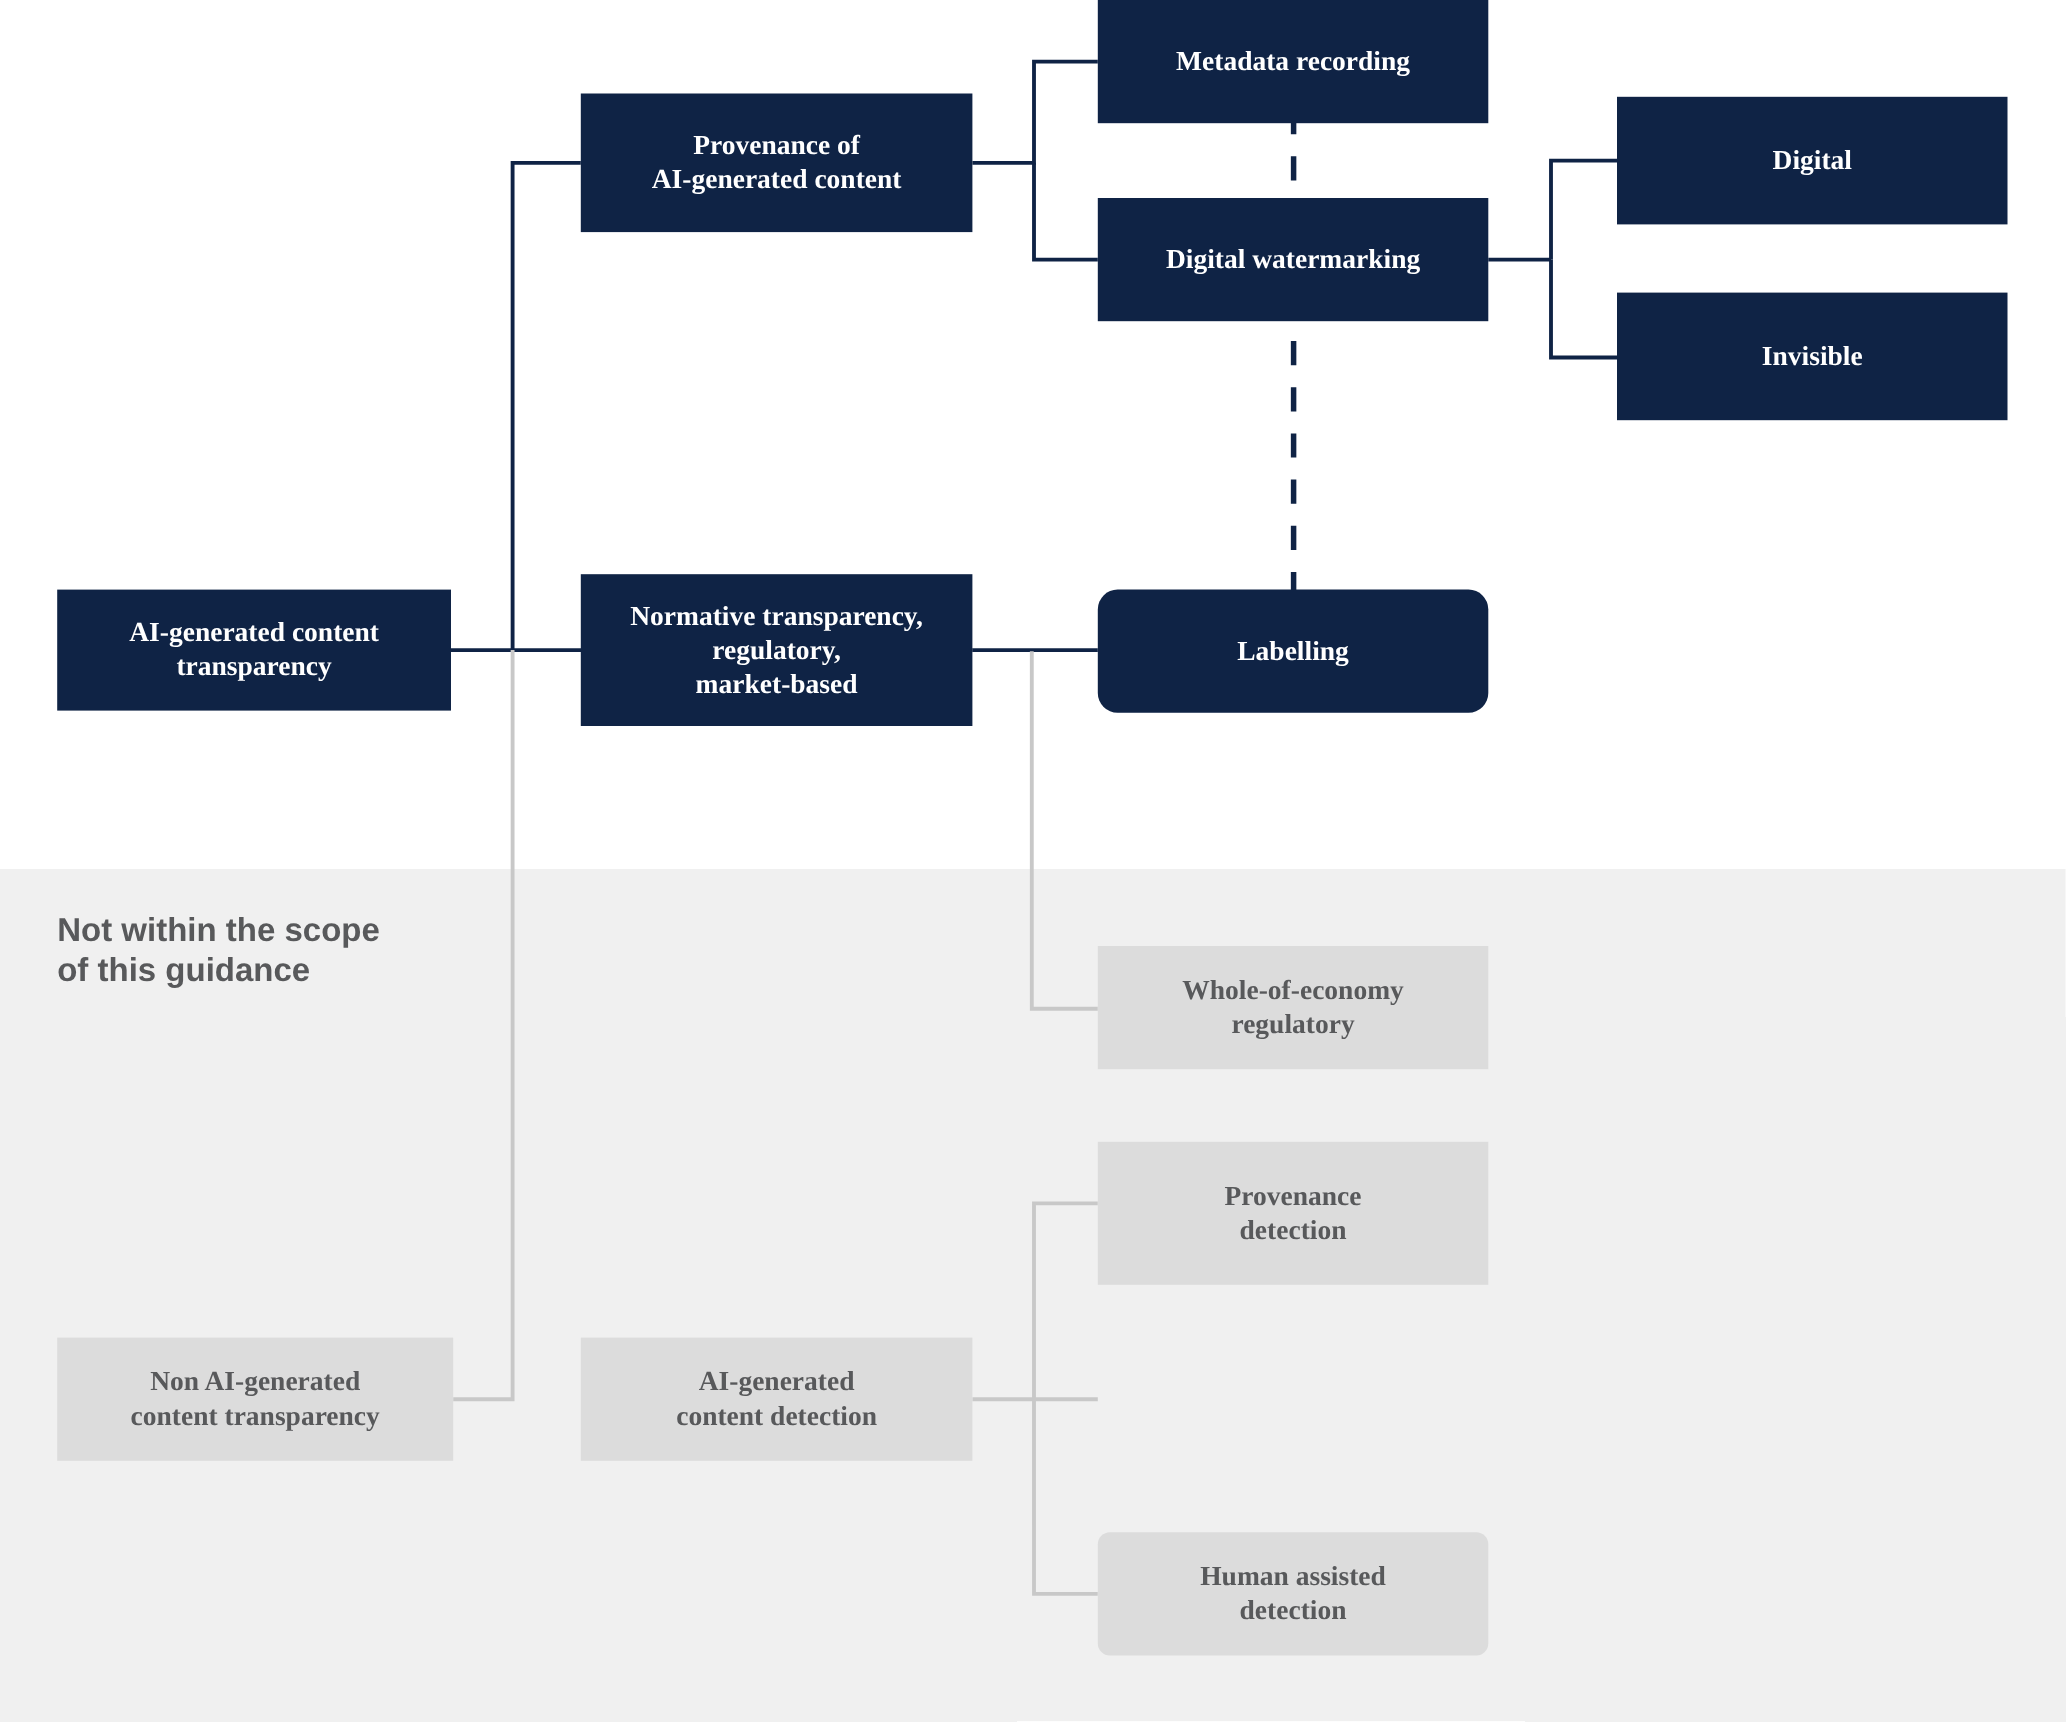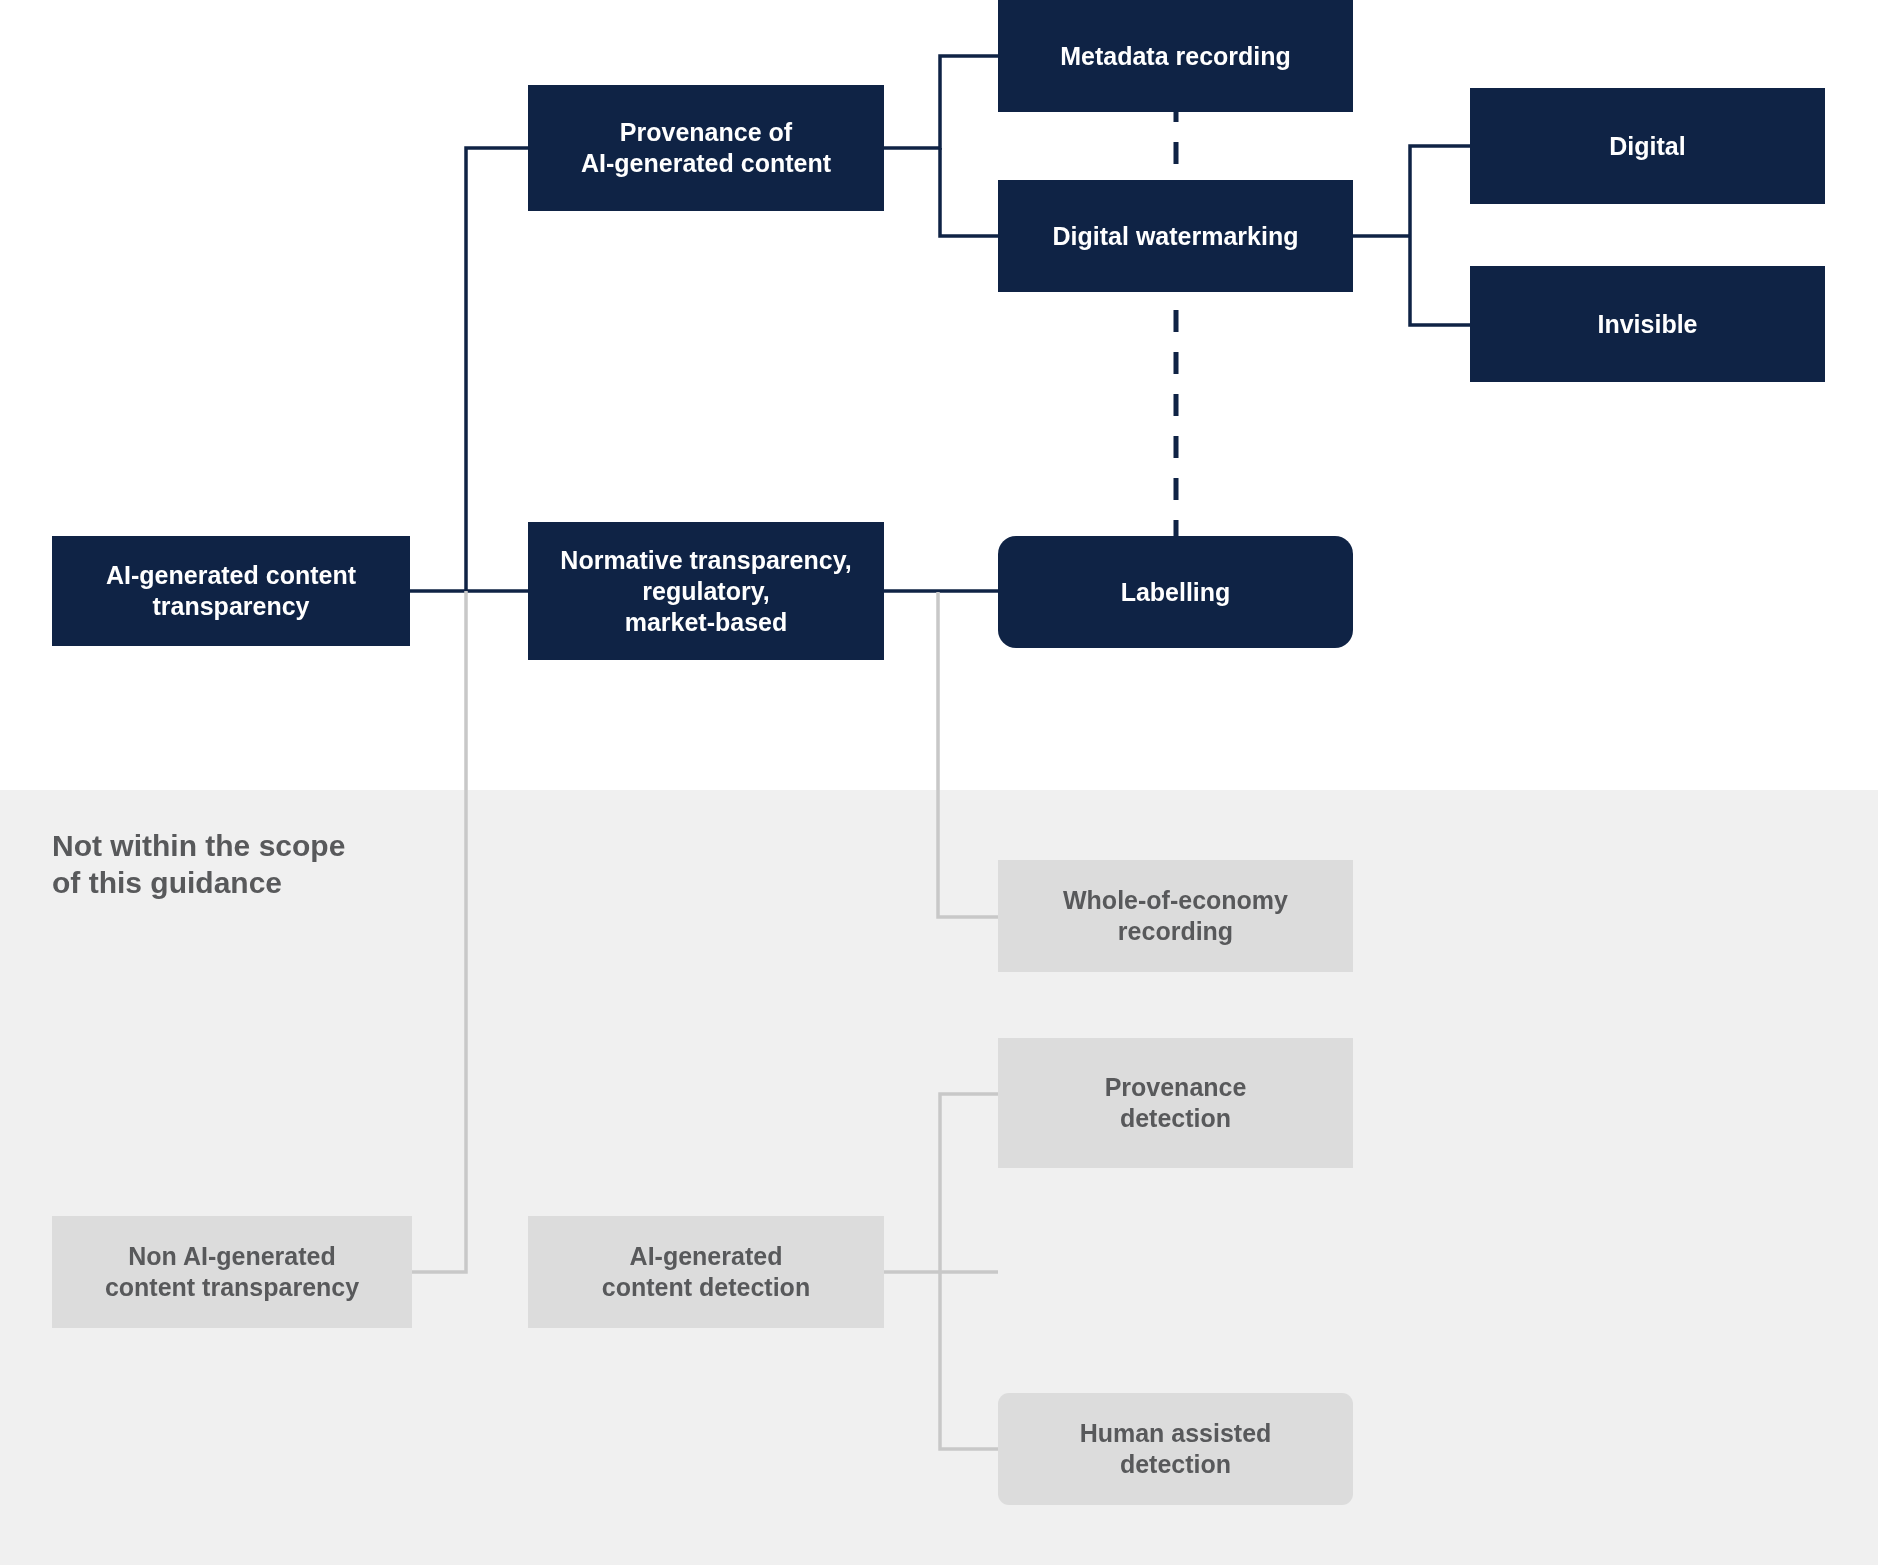--- a/index.html
+++ b/index.html
@@ -46,20 +46,21 @@
     position: absolute;
     box-sizing: border-box;
     display: flex;
     align-items: center;
     justify-content: center;
     text-align: center;
     font-weight: bold;
     line-height: 1.24;
     white-space: pre-line;
     padding: 4px 12px;
+    font-family: Liberation Serif, serif;
   }
   .node.dark {
     background: #0f2345;
     color: #ffffff;
     font-size: 25px;
   }
   .node.grey {
     background: #dcdcdc;
     color: #58595b;
     font-size: 25px;
@@ -120,21 +121,21 @@
 
   <div class="node dark" style="left:1470px; top:266px; width:355px; height:116px;">Invisible</div>
 
   <div class="node grey" style="left:52px; top:1216px; width:360px; height:112px;">Non AI-generated
 content transparency</div>
 
   <div class="node grey" style="left:528px; top:1216px; width:356px; height:112px;">AI-generated
 content detection</div>
 
   <div class="node grey" style="left:998px; top:860px; width:355px; height:112px;">Whole-of-economy
-recording</div>
+regulatory</div>
 
   <div class="node grey" style="left:998px; top:1038px; width:355px; height:130px;">Provenance
 detection</div>
 
 
   <div class="node grey" style="left:998px; top:1393px; width:355px; height:112px;border-radius:11px;">Human assisted
 detection</div>
 
 </div>
 

